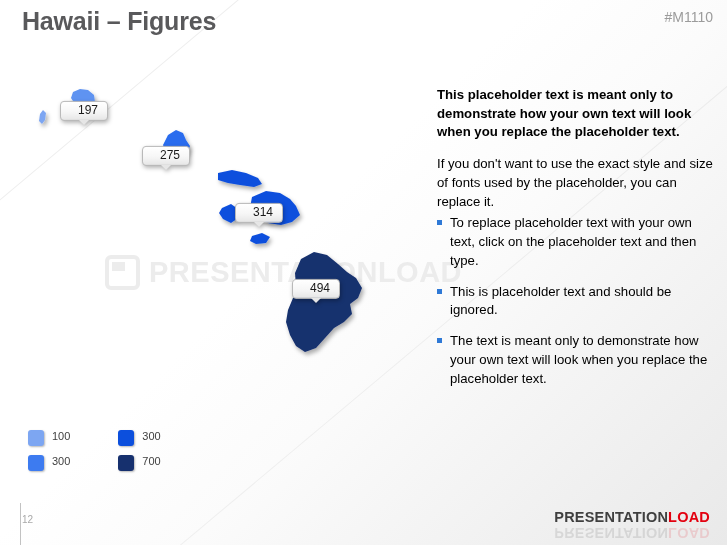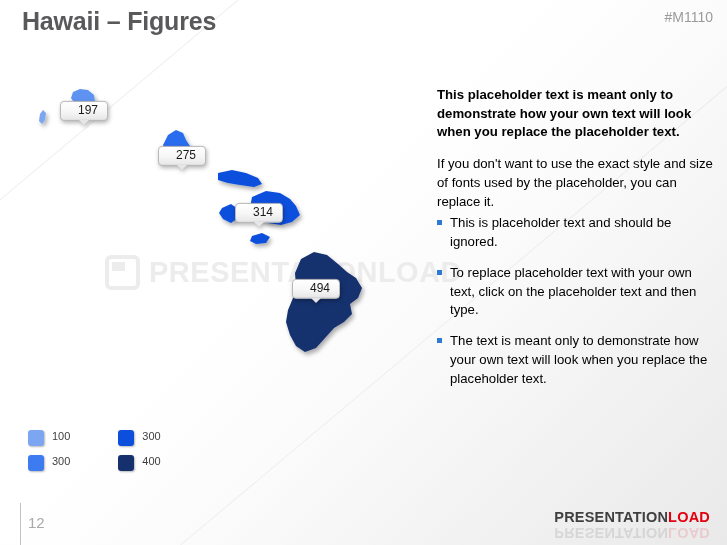--- a/index.html
+++ b/index.html
@@ -199,23 +199,23 @@
   .footer-rule {
     position: absolute;
     left: 20px;
     top: 503px;
     width: 1px;
     height: 42px;
     background: #c2c2c2;
   }
   .page-num {
     position: absolute;
-    left: 28px;
+    left: 22px;
     top: 514px;
-    font-size: 15px;
+    font-size: 10px;
     color: #a9a9a9;
   }
   .brand {
     position: absolute;
     right: 17px;
     top: 509px;
     text-align: right;
   }
   .brand-main {
     font-size: 14.5px;
@@ -275,21 +275,21 @@
         <path fill="#0c4fdd" d="M252,176 L262,173 L270,177 L266,183 L256,184 L250,181 Z"></path>
 
         <path fill="#16306e" d="M301,199 L314,192 L327,195 L338,204 L347,212 L356,218 L362,228 L358,238 L350,244 L352,254 L344,262 L334,268 L325,278 L316,288 L305,292 L296,286 L290,275 L286,262 L288,250 L293,238 L296,226 L295,213 Z"></path>
       </g>
     </svg>
 
     <div class="marker" style="left:84px; top:53px;">
       <div class="marker-box">197</div>
       <div class="marker-tip"></div>
     </div>
-    <div class="marker" style="left:182px; top:98px;">
+    <div class="marker" style="left:166px; top:98px;">
       <div class="marker-box">275</div>
       <div class="marker-tip"></div>
     </div>
     <div class="marker" style="left:259px; top:155px;">
       <div class="marker-box">314</div>
       <div class="marker-tip"></div>
     </div>
     <div class="marker" style="left:316px; top:231px;">
       <div class="marker-box">494</div>
       <div class="marker-tip"></div>
@@ -304,35 +304,35 @@
     <div class="legend-item">
       <span class="legend-swatch" style="background:#3d7bf0"></span>
       <span class="legend-label">300</span>
     </div>
     <div class="legend-item">
       <span class="legend-swatch" style="background:#0c4fdd"></span>
       <span class="legend-label">300</span>
     </div>
     <div class="legend-item">
       <span class="legend-swatch" style="background:#16306e"></span>
-      <span class="legend-label">400</span>
+      <span class="legend-label">700</span>
     </div>
   </div>
 
   <div class="text-panel">
     <p class="lead">This placeholder text is meant only to demonstrate how your own text will look when you replace the placeholder text.</p>
     <p class="para">If you don't want to use the exact style and size of fonts used by the placeholder, you can replace it.</p>
 
     <div class="bullet">
       <span class="bullet-mark"></span>
-      <span>This is placeholder text and should be ignored.</span>
+      <span>To replace placeholder text with your own text, click on the placeholder text and then type.</span>
     </div>
     <div class="bullet">
       <span class="bullet-mark"></span>
-      <span>To replace placeholder text with your own text, click on the placeholder text and then type.</span>
+      <span>This is placeholder text and should be ignored.</span>
     </div>
     <div class="bullet">
       <span class="bullet-mark"></span>
       <span>The text is meant only to demonstrate how your own text will look when you replace the placeholder text.</span>
     </div>
   </div>
 
   <div class="footer-rule"></div>
   <div class="page-num">12</div>
 

